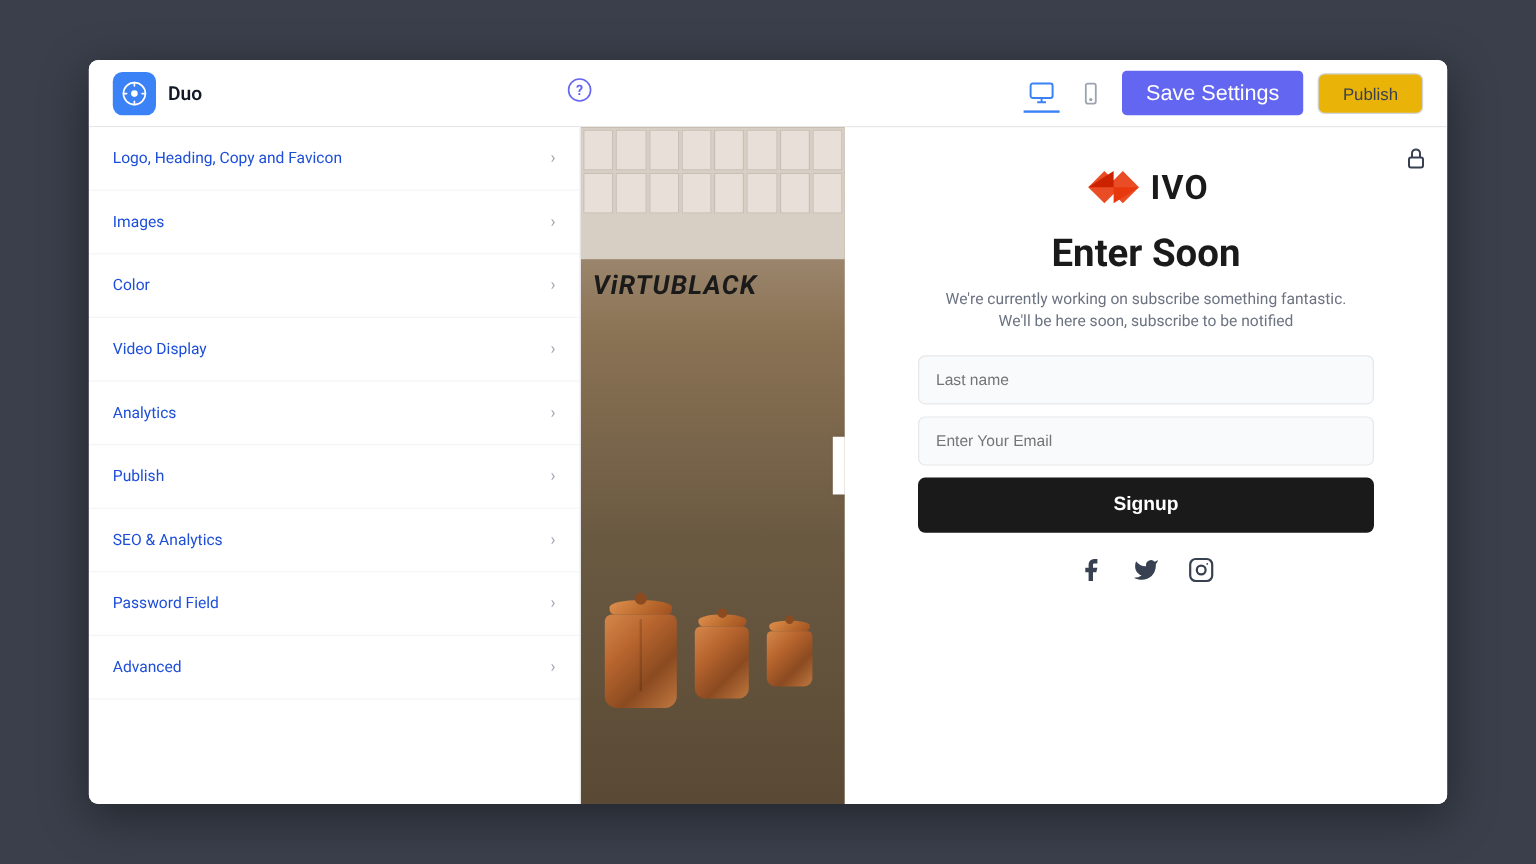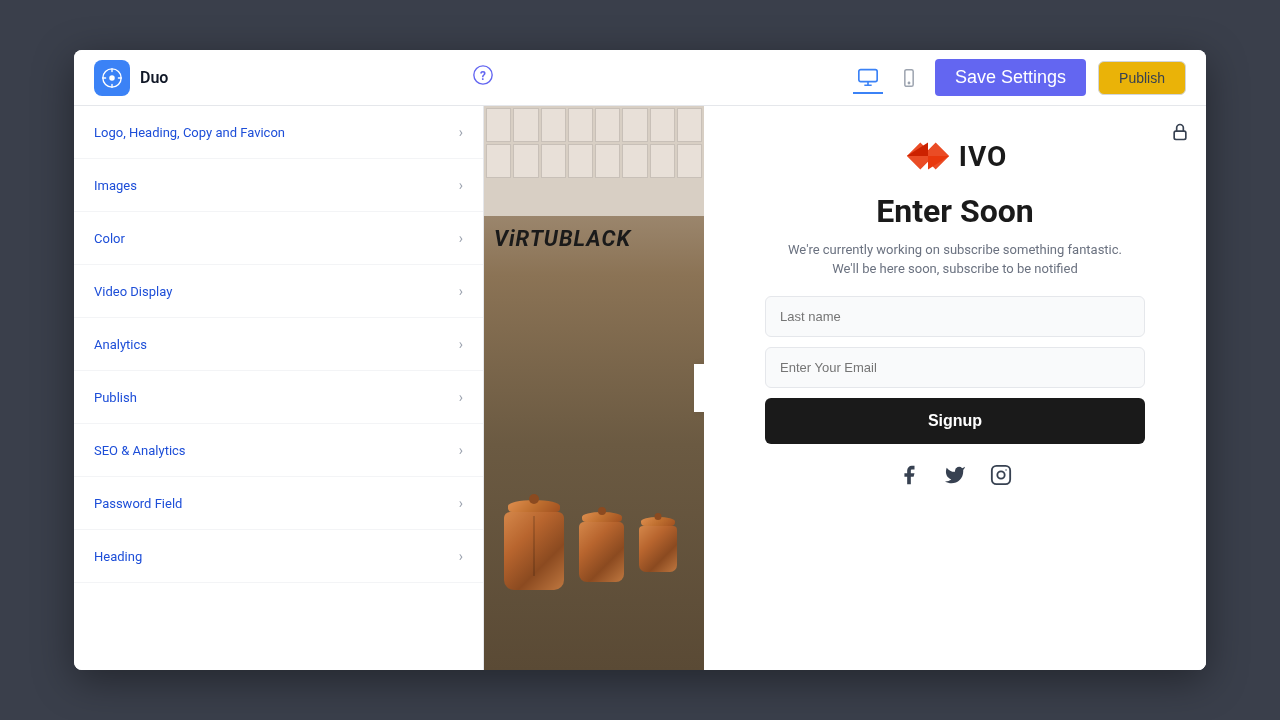--- a/index.html
+++ b/index.html
@@ -384,21 +384,21 @@
       </div>
       <div class="sidebar-item">
         <span class="sidebar-item-label">SEO &amp; Analytics</span>
         <span class="chevron">›</span>
       </div>
       <div class="sidebar-item">
         <span class="sidebar-item-label">Password Field</span>
         <span class="chevron">›</span>
       </div>
       <div class="sidebar-item">
-        <span class="sidebar-item-label">Heading</span>
+        <span class="sidebar-item-label">Advanced</span>
         <span class="chevron">›</span>
       </div>
     </div>
 
     <div class="preview-area">
       <div class="preview-split">
 
         <div class="preview-image-side">
           <div class="kitchen-bg">
 

